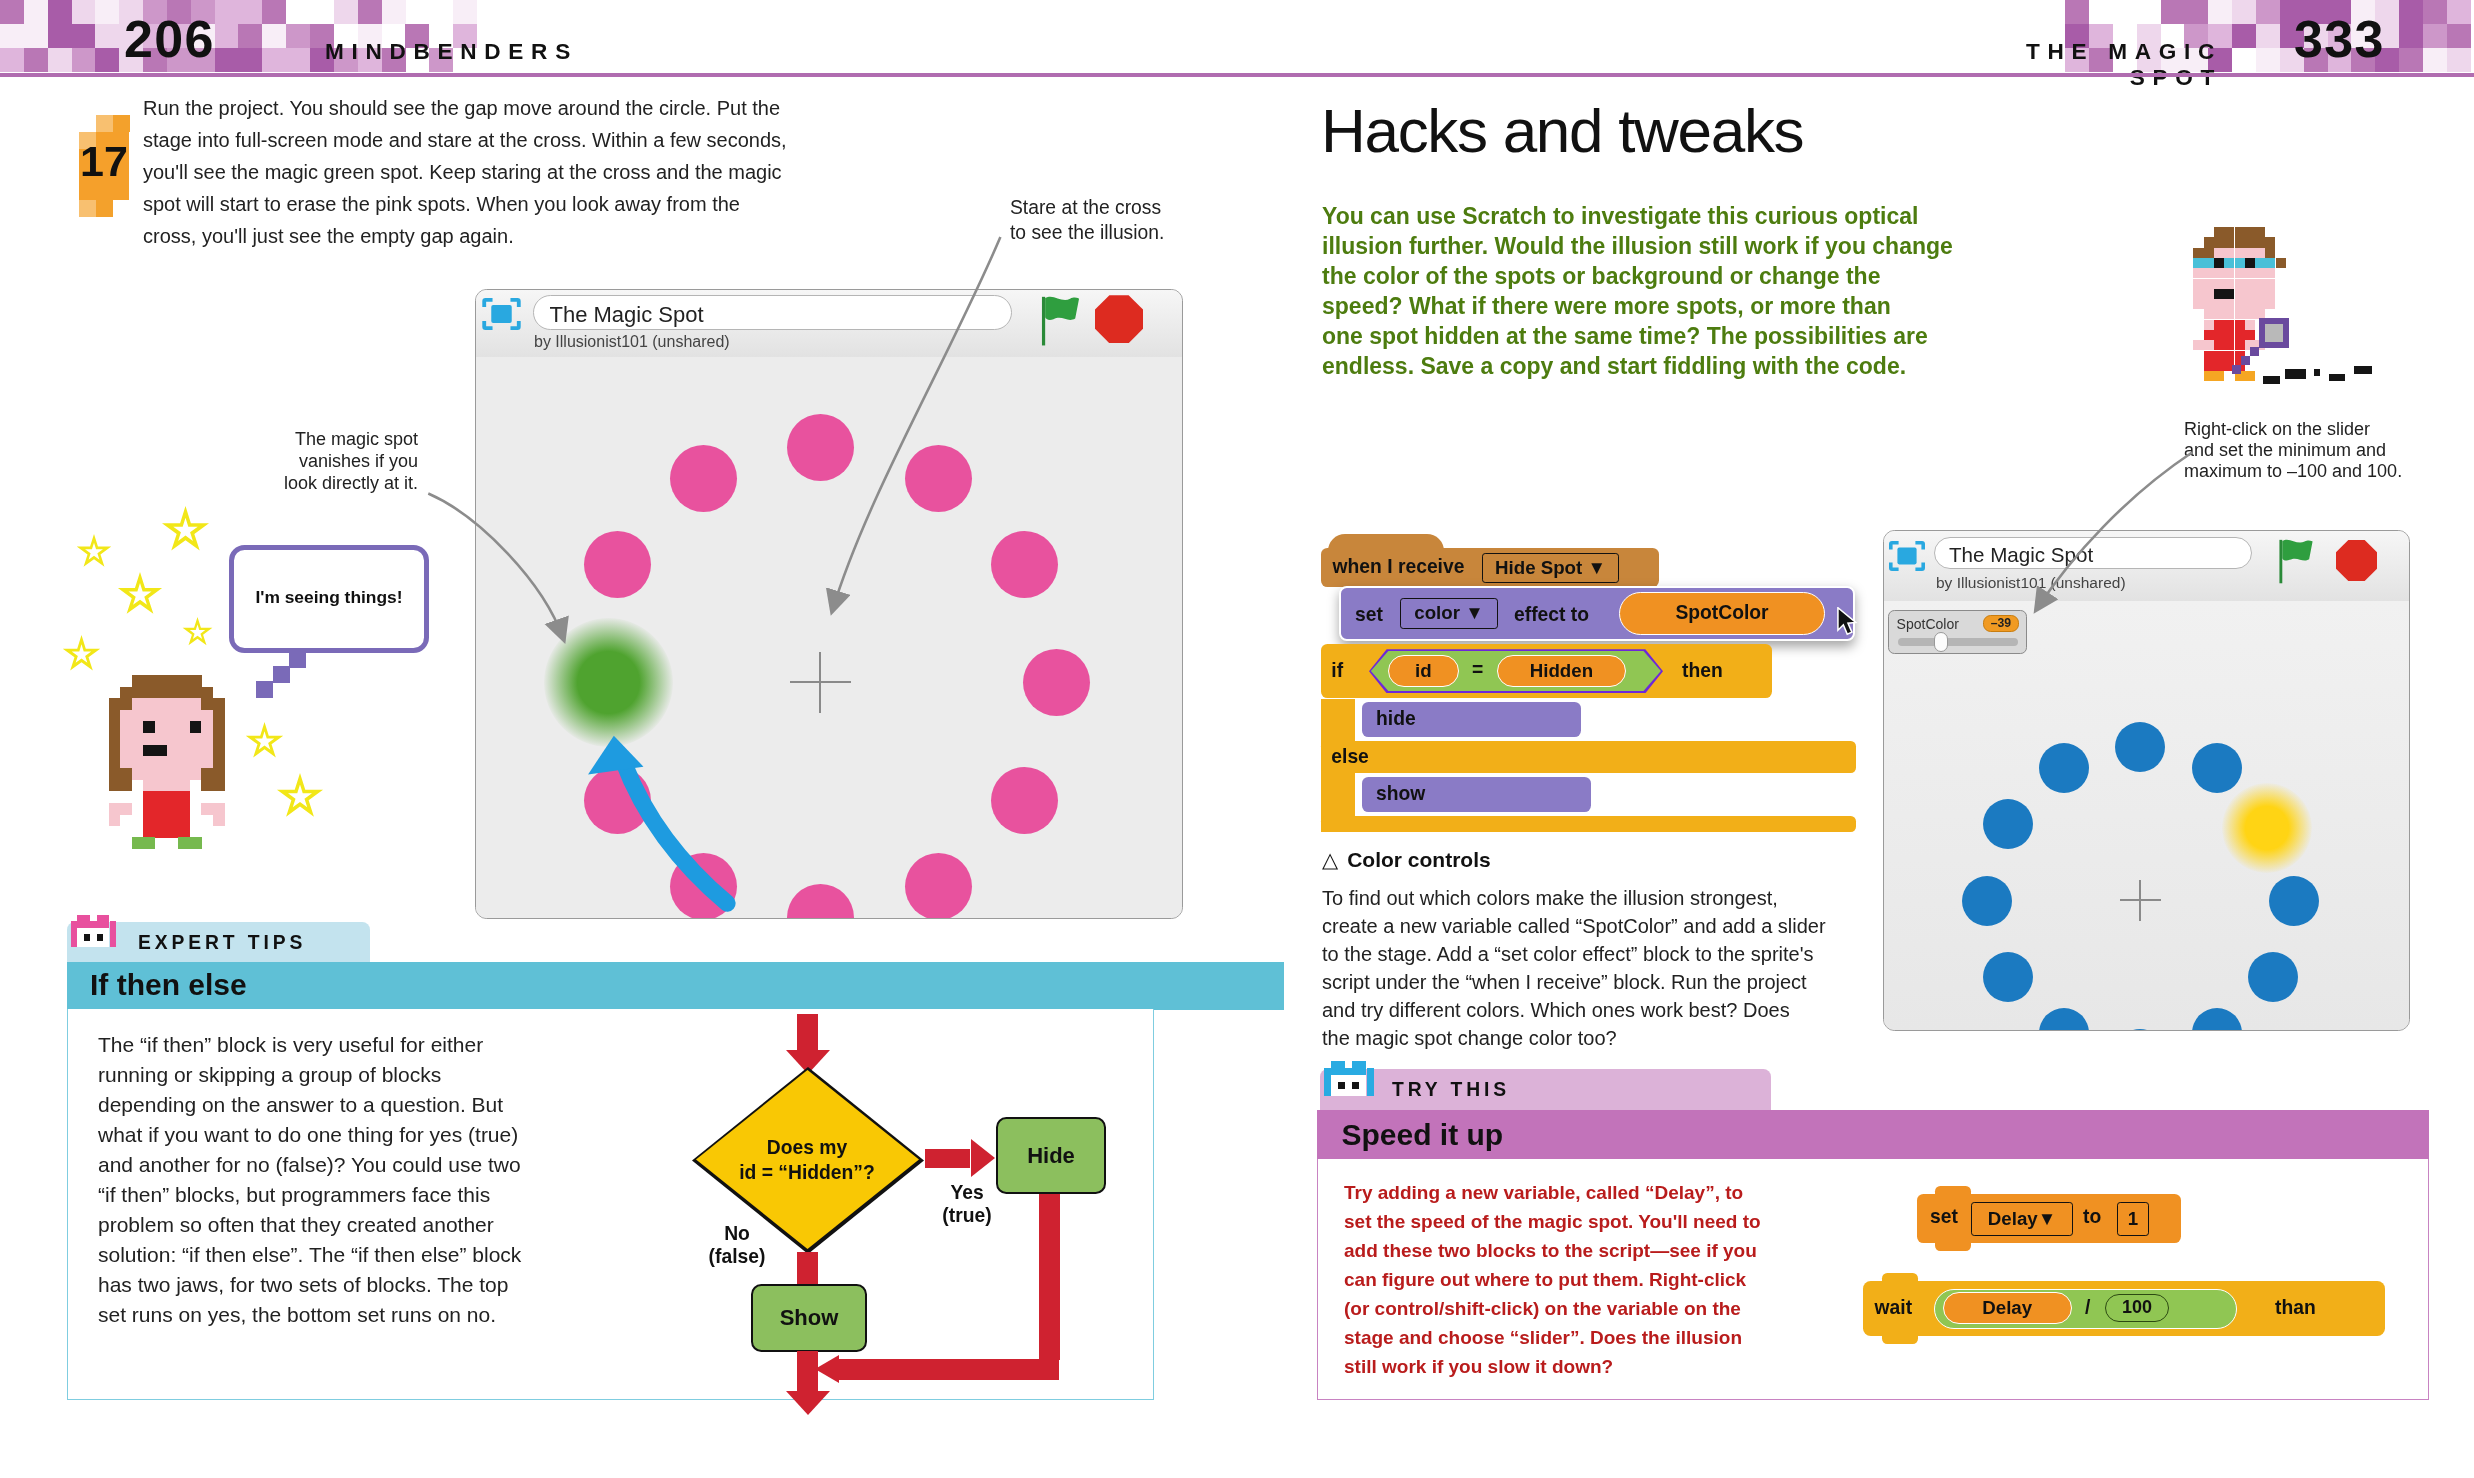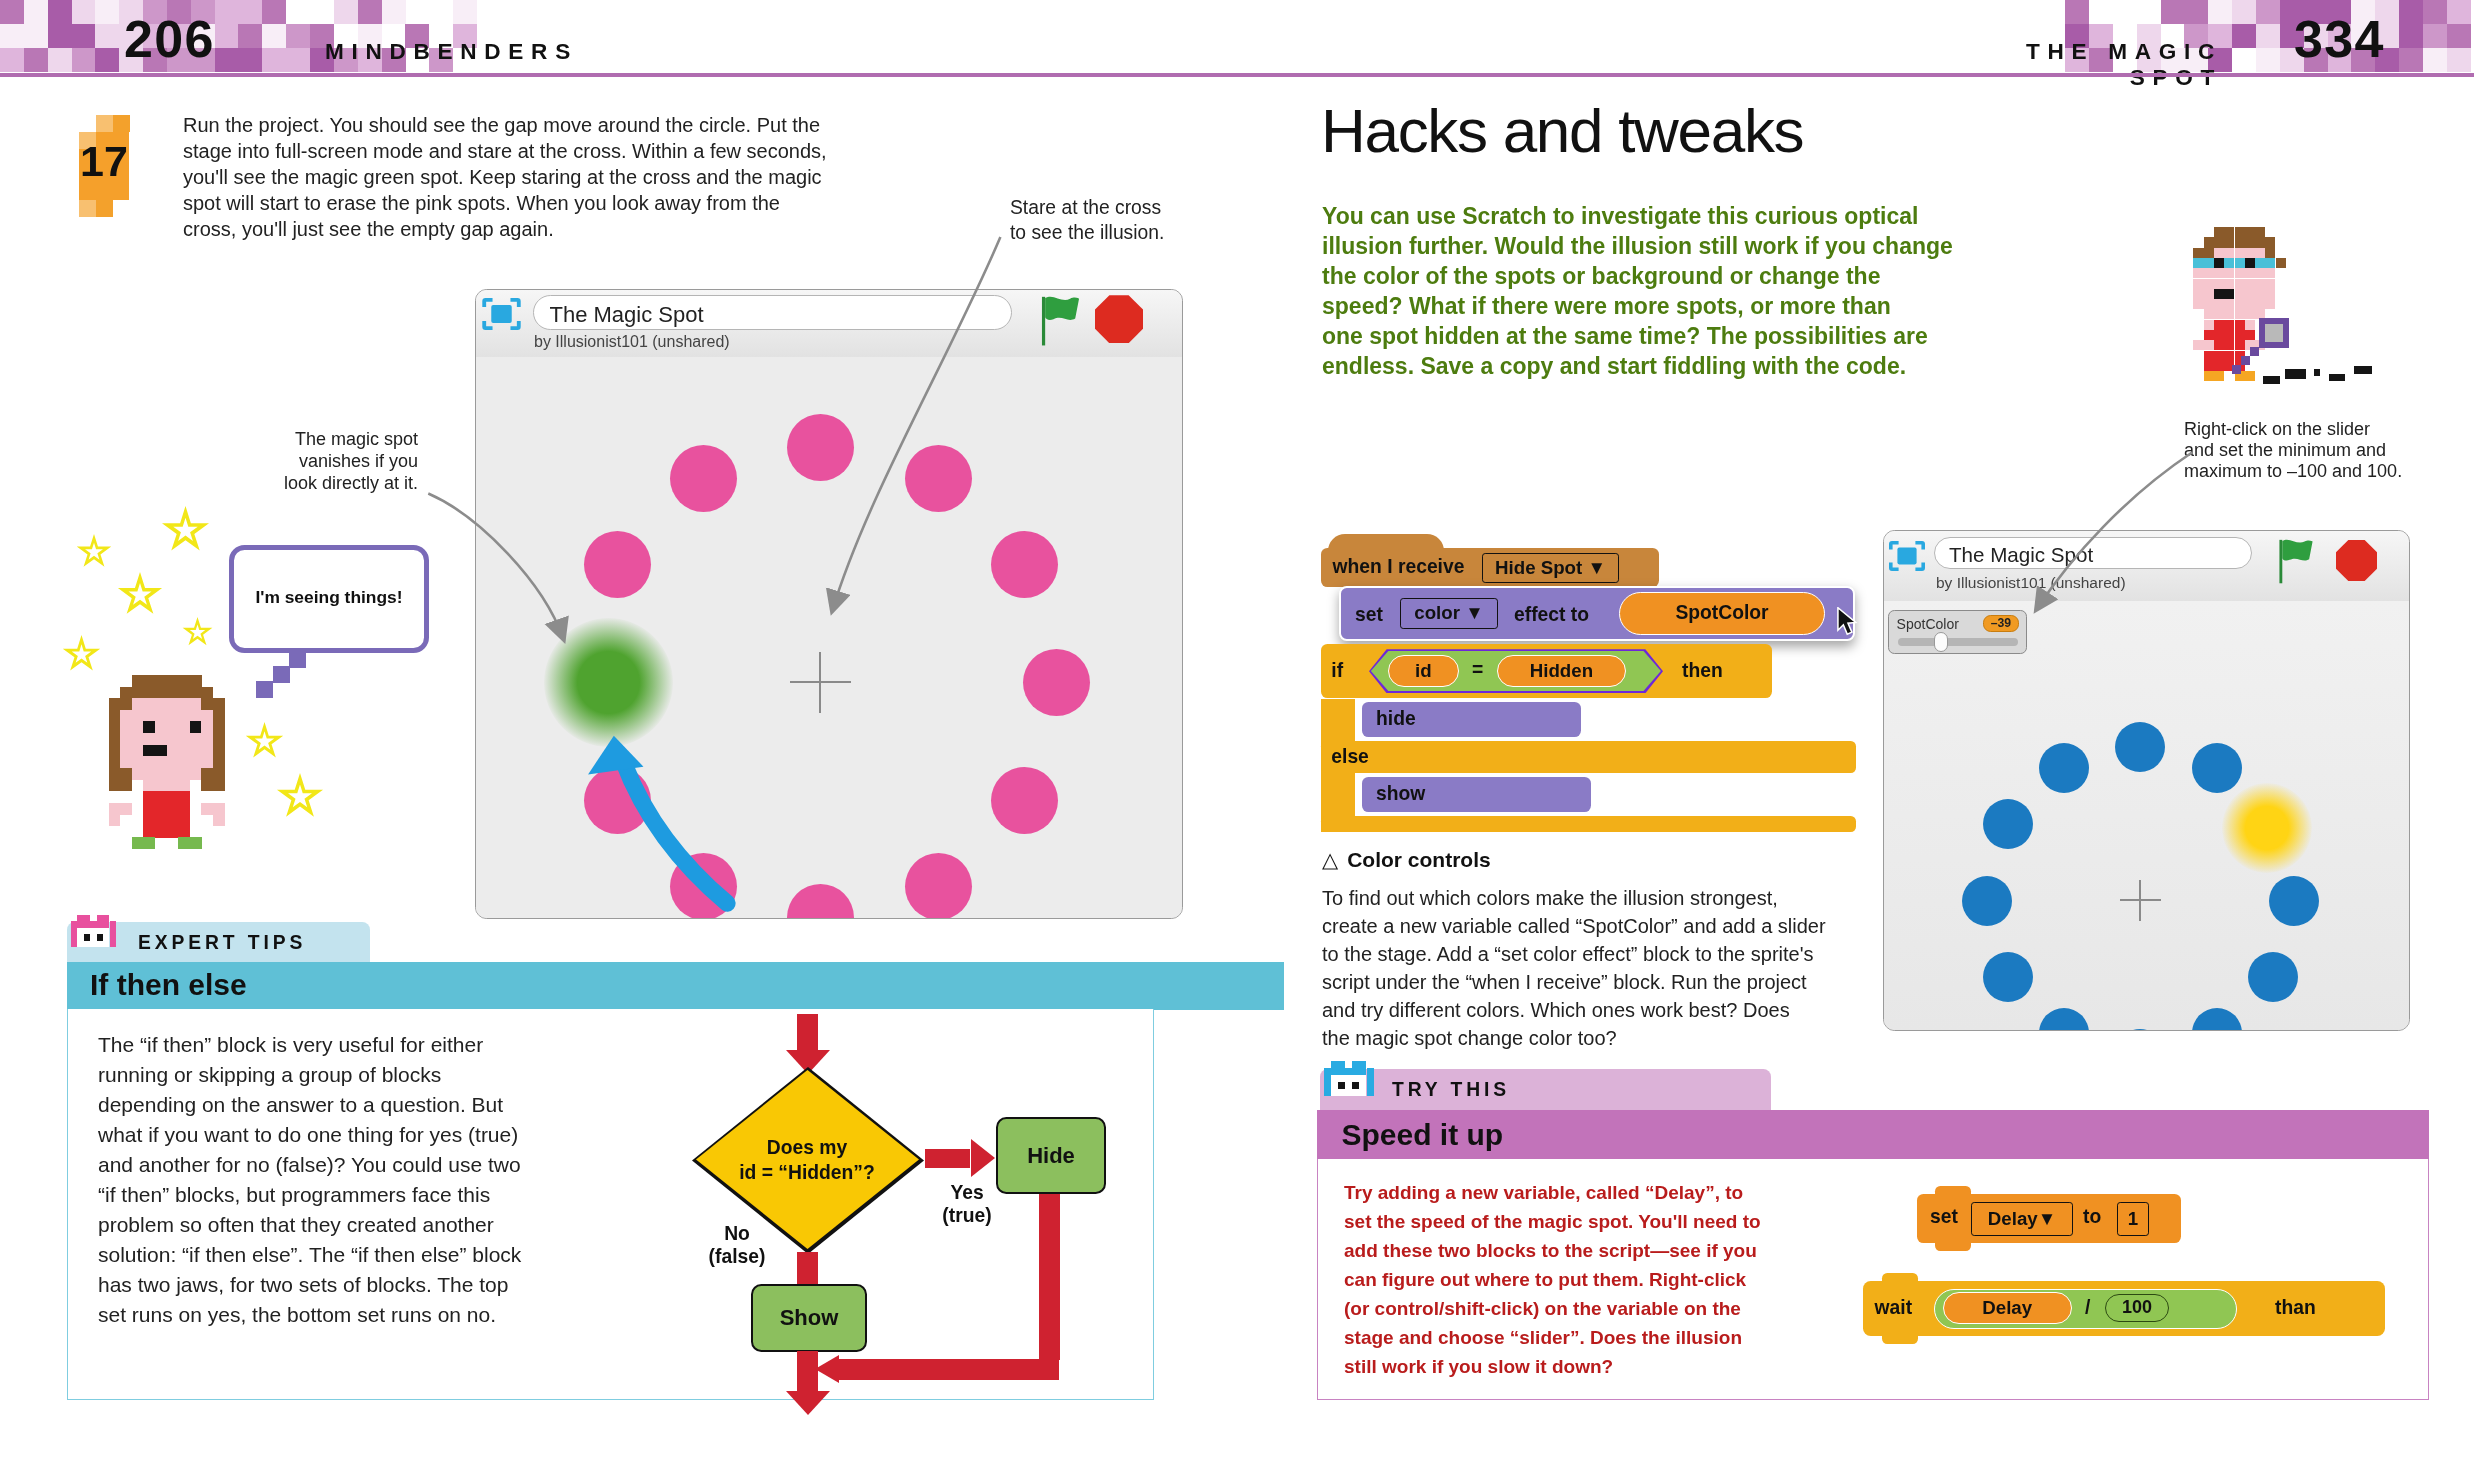--- a/index.html
+++ b/index.html
@@ -138,32 +138,32 @@
       <div style="position: absolute; left: 477px; top: 0px; width: 24px; height: 24px; background: rgb(185, 119, 181);"></div>
       <div style="position: absolute; left: 477px; top: 24px; width: 24px; height: 24px; background: rgb(205, 151, 201);"></div>
       <div style="position: absolute; left: 477px; top: 48px; width: 24px; height: 24px; background: rgb(248, 238, 247);"></div>
       <div style="position: absolute; left: 501px; top: 0px; width: 24px; height: 24px; background: rgb(223, 181, 220);"></div>
       <div style="position: absolute; left: 501px; top: 24px; width: 24px; height: 24px; background: rgb(185, 119, 181);"></div>
       <div style="position: absolute; left: 501px; top: 48px; width: 24px; height: 24px; background: rgb(238, 215, 236);"></div>
     </div>
   <div class="abs pgnum" style="left:124px;top:9px;">206</div>
   <div class="abs section" style="left:325px;top:39px;">MINDBENDERS</div>
   <div class="abs section" style="left:1964px;top:39px;width:258px;text-align:right;">THE MAGIC SPOT</div>
-  <div class="abs pgnum" style="left:2294px;top:9px;">334</div>
+  <div class="abs pgnum" style="left:2294px;top:9px;">333</div>
   <div class="abs rule" style="left:0;top:73px;width:2475px;height:3.9px;"></div>
 
   <div class="abs" style="left:79px;top:132px;width:50px;height:68px;background:#f5a02b;">
     <div class="abs" style="left:0;top:0;width:17px;height:17px;background:#f8c070;"></div>
     <div class="abs" style="left:17px;top:-17px;width:17px;height:17px;background:#f8c070;"></div>
     <div class="abs" style="left:34px;top:-17px;width:17px;height:17px;background:#f3a12c;"></div>
     <div class="abs" style="left:0;top:68px;width:17px;height:17px;background:#f8c070;"></div>
     <div class="abs" style="left:17px;top:68px;width:17px;height:17px;background:#f3a12c;"></div>
     <div class="abs" style="left:0;top:5.2px;width:50px;text-align:center;font-size:43px;font-weight:700;color:#111;">17</div>
   </div>
-  <div class="abs prel" style="left:143px;top:112px;width:709px;font-size:20px;line-height:26px;color:#222;margin-left:40px;">Run the project. You should see the gap move around the circle. Put the
+  <div class="abs prel" style="left:143px;top:92px;width:709px;font-size:20px;line-height:32px;color:#222;">Run the project. You should see the gap move around the circle. Put the
 stage into full-screen mode and stare at the cross. Within a few seconds,
 you'll see the magic green spot. Keep staring at the cross and the magic
 spot will start to erase the pink spots. When you look away from the
 cross, you'll just see the empty gap again.</div>
 
   <div class="abs win" style="left:475px;top:289px;width:708px;height:630px;">
     <div class="winhead" style="height:67px;">
       <svg class="abs" style="left:6.4px;top:7.7px;" width="39" height="32" viewBox="0 0 60 50">
         <path d="M3,14 V5 Q3,3 5,3 H16" fill="none" stroke="#29a8e0" stroke-width="6"></path>
         <path d="M44,3 H55 Q57,3 57,5 V14" fill="none" stroke="#29a8e0" stroke-width="6"></path>

